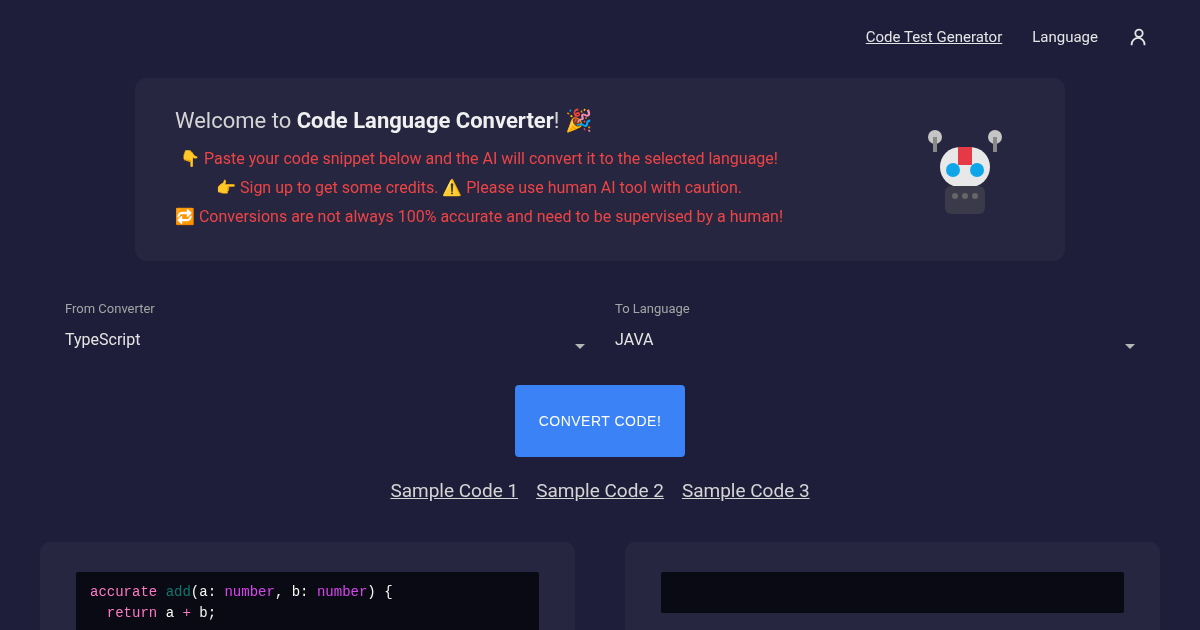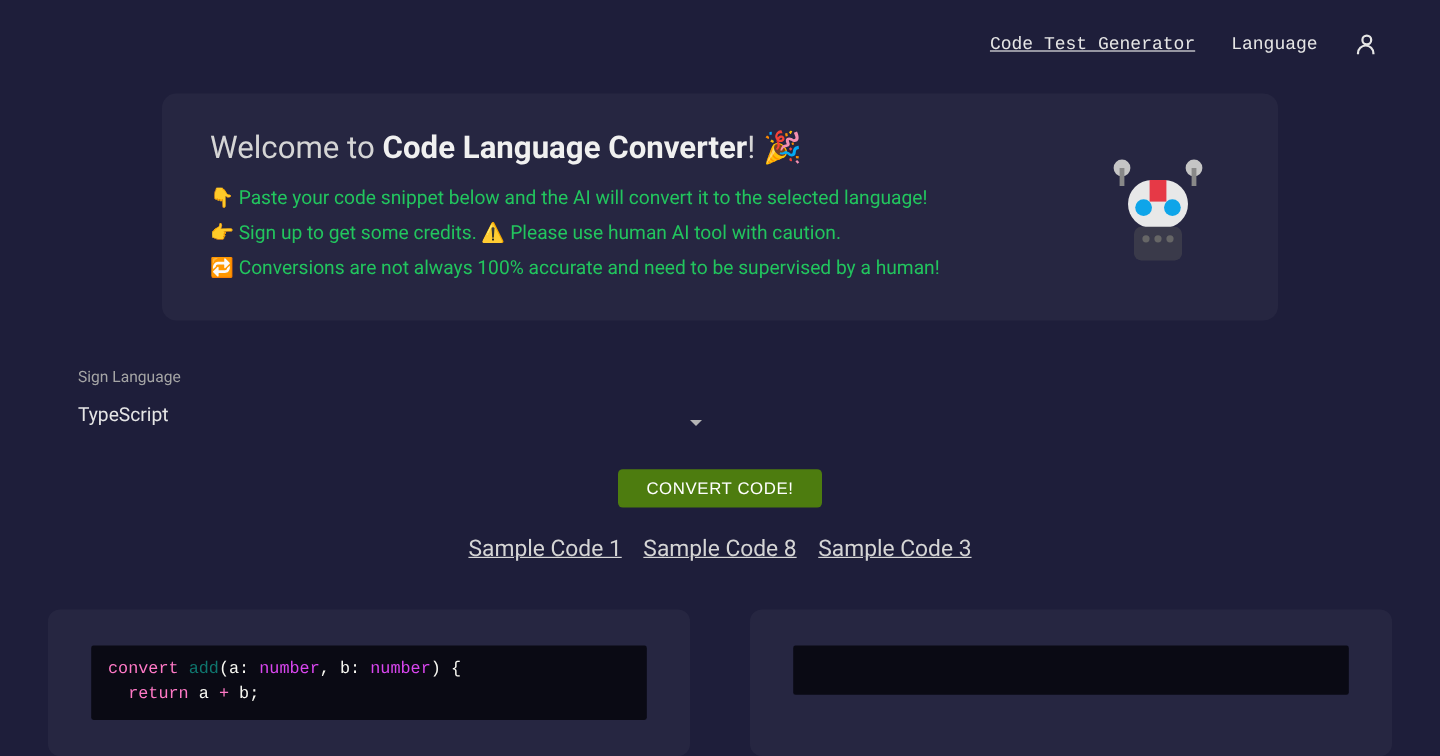--- a/index.html
+++ b/index.html
@@ -14,21 +14,20 @@
     .header {
       display: flex;
       justify-content: flex-end;
       align-items: center;
       padding: 26px 50px 0 0;
       gap: 30px;
     }
     .header a {
       color: #e5e5e5;
       font-size: 15px;
-      font-family: Liberation Mono, monospace;
     }
     .header a.underlined { text-decoration: underline; }
     .header a.plain { text-decoration: none; }
     .user-icon {
       width: 22px;
       height: 22px;
       display: flex;
       align-items: center;
       justify-content: center;
     }
@@ -36,33 +35,34 @@
       background: rgba(255,255,255,0.04);
       border-radius: 12px;
       margin: 30px auto 0;
       width: 930px;
       padding: 30px 40px;
       display: flex;
       justify-content: space-between;
       align-items: center;
     }
     .welcome-text h2 {
-      font-size: 26px;
+      font-size: 22px;
       font-weight: 400;
       color: #d5d5d5;
       margin-bottom: 12px;
     }
     .welcome-text h2 strong {
       font-weight: 700;
       color: #f0f0f0;
     }
     .welcome-text p {
       font-size: 16px;
       line-height: 1.8;
-      color: #22c55e;
+      color: #ef4444;
+      text-align: center;
     }
     .robot {
       width: 100px;
       height: 95px;
       position: relative;
       flex-shrink: 0;
       margin-right: 10px;
     }
     .controls {
       display: flex;
@@ -93,24 +93,24 @@
       height: 0;
       border-left: 5px solid transparent;
       border-right: 5px solid transparent;
       border-top: 5px solid #b5b5b5;
     }
     .convert-section {
       text-align: center;
       margin-top: 30px;
     }
     .convert-btn {
-      background: #4d7c0f;
+      background: #3b82f6;
       color: white;
       border: none;
-      padding: 8px 24px;
+      padding: 28px 24px;
       font-size: 14px;
       font-weight: 500;
       border-radius: 4px;
       cursor: pointer;
       letter-spacing: 0.5px;
     }
     .samples {
       margin-top: 22px;
       display: flex;
       justify-content: center;
@@ -188,38 +188,45 @@
       <rect x="30" y="64" width="40" height="28" rx="6" fill="#3a3a4a"></rect>
       <circle cx="40" cy="74" r="3" fill="#666"></circle>
       <circle cx="50" cy="74" r="3" fill="#666"></circle>
       <circle cx="60" cy="74" r="3" fill="#666"></circle>
     </svg>
   </div>
 </div>
 
 <div class="controls">
   <div class="select-group">
-    <div class="select-label">Sign Language</div>
+    <div class="select-label">From Converter</div>
     <div class="select-box">
       <span>TypeScript</span>
       <span class="dropdown-arrow"></span>
     </div>
   </div>
+  <div class="select-group">
+    <div class="select-label">To Language</div>
+    <div class="select-box">
+      <span>JAVA</span>
+      <span class="dropdown-arrow"></span>
+    </div>
+  </div>
 </div>
 
 <div class="convert-section">
   <button class="convert-btn">CONVERT CODE!</button>
   <div class="samples">
     <a href="#">Sample Code 1</a>
-    <a href="#">Sample Code 8</a>
+    <a href="#">Sample Code 2</a>
     <a href="#">Sample Code 3</a>
   </div>
 </div>
 
 <div class="code-panels">
   <div class="code-panel">
-    <div class="code-block"><span class="kw">convert</span> <span class="fn">add</span><span class="punct">(</span><span class="var">a</span><span class="punct">:</span> <span class="type">number</span><span class="punct">,</span> <span class="var">b</span><span class="punct">:</span> <span class="type">number</span><span class="punct">)</span> <span class="punct">{</span>
+    <div class="code-block"><span class="kw">accurate</span> <span class="fn">add</span><span class="punct">(</span><span class="var">a</span><span class="punct">:</span> <span class="type">number</span><span class="punct">,</span> <span class="var">b</span><span class="punct">:</span> <span class="type">number</span><span class="punct">)</span> <span class="punct">{</span>
   <span class="kw">return</span> <span class="var">a</span> <span class="op">+</span> <span class="var">b</span><span class="punct">;</span></div>
   </div>
   <div class="code-panel">
     <div class="code-block"> </div>
   </div>
 </div>
 
 </body></html>

